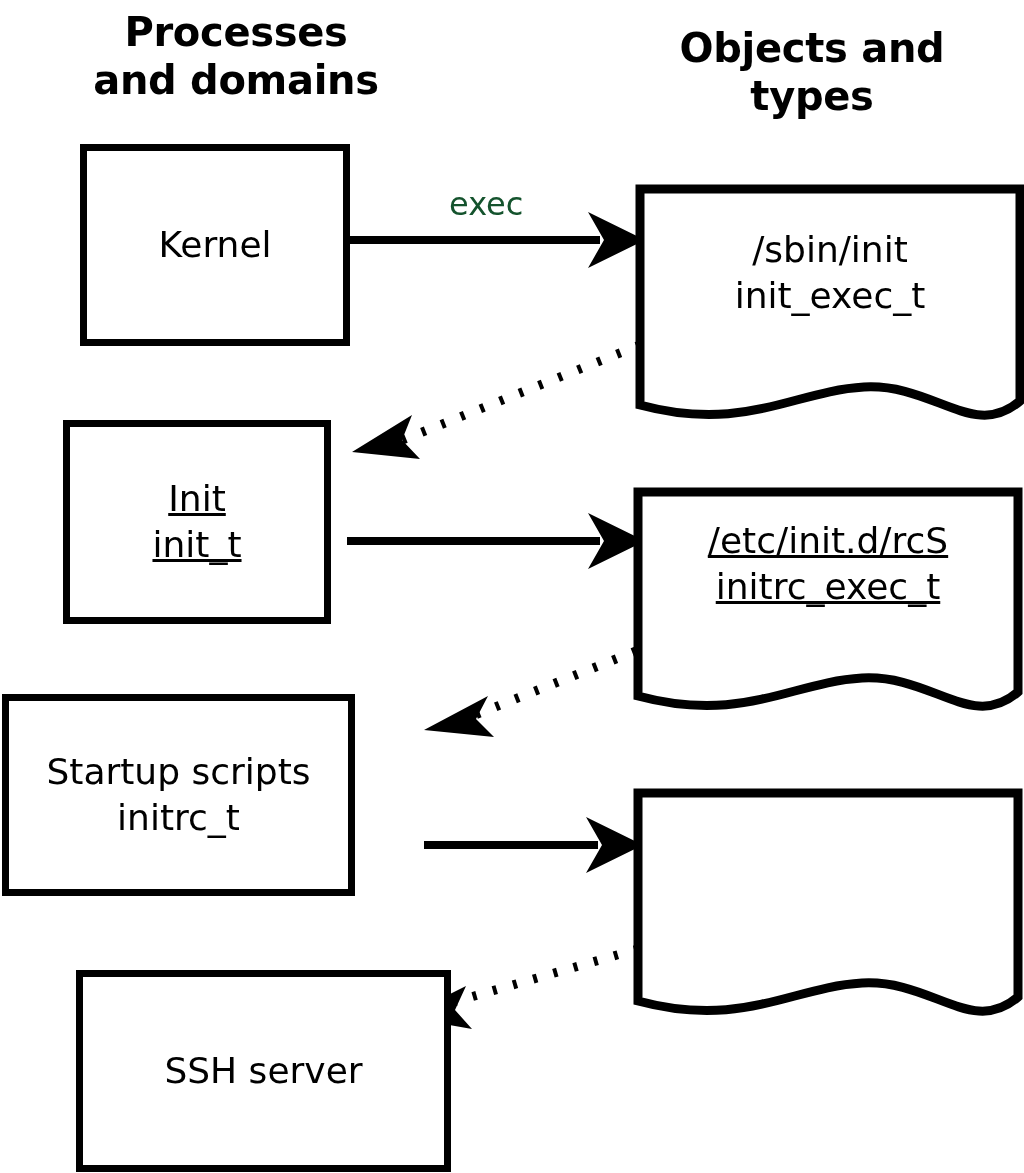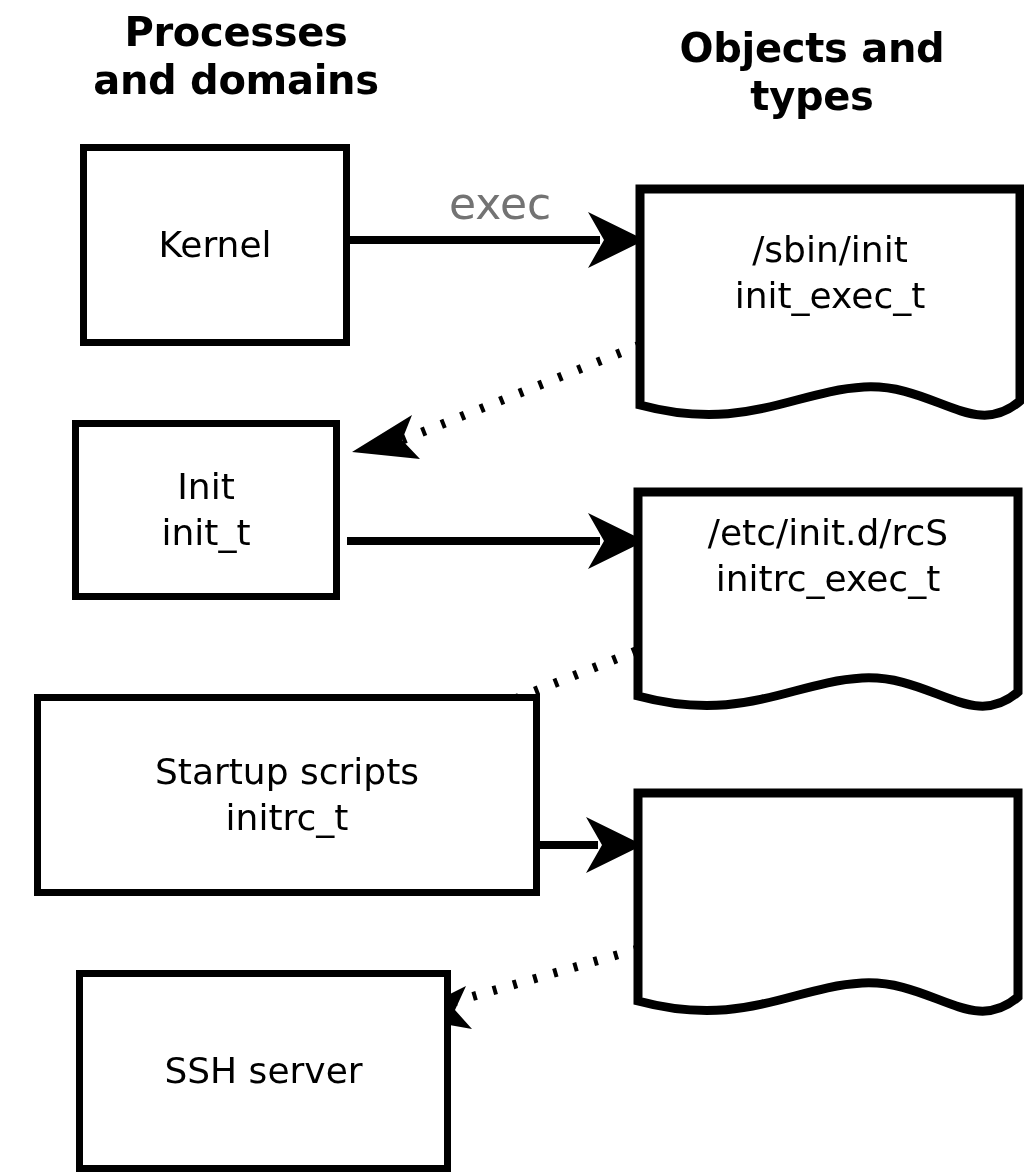--- a/index.html
+++ b/index.html
@@ -81,23 +81,23 @@
   .edge-layer {
     position: absolute;
     left: 0;
     top: 0;
     width: 1024px;
     height: 1173px;
     z-index: 2;
   }
   .edge-label {
     position: absolute;
-    font-size: 44px;
+    font-size: 32px;
     line-height: 40px;
-    color: #737373;
+    color: #14532d;
     z-index: 6;
     white-space: nowrap;
     text-align: right;
   }
 </style>
 </head>
 <body>
 
 <div id="canvas">
 
@@ -145,26 +145,26 @@
       <polygon points="404,1017 466,986 455,1010 472,1029" fill="#000000"></polygon>
     </g>
   </svg>
 
   <div class="edge-label" style="left:449px; top:184px;">exec</div>
 
   <div class="proc-box" style="left:80px; top:144px; width:270px; height:202px;">
     <div class="line">Kernel</div>
   </div>
 
-  <div class="proc-box" style="left:72px; top:420px; width:268px; height:180px;">
+  <div class="proc-box" style="left:63px; top:420px; width:268px; height:204px;text-decoration:underline;">
     <div class="line">Init</div>
     <div class="line">init_t</div>
   </div>
 
-  <div class="proc-box" style="left:2px; top:694px; width:506px; height:202px;margin-left:32px;">
+  <div class="proc-box" style="left:2px; top:694px; width:353px; height:202px;">
     <div class="line">Startup scripts</div>
     <div class="line">initrc_t</div>
   </div>
 
   <div class="proc-box" style="left:28px; top:970px; width:375px; height:202px;margin-left:48px;">
     <div class="line">SSH server</div>
   </div>
 
   <div class="doc-shape" style="left:634px; top:183px; width:392px; height:255px;">
     <svg width="392" height="255" viewBox="0 0 392 255">
@@ -173,21 +173,21 @@
     <div class="doc-label" style="top:44px;">
       <div class="line">/sbin/init</div>
       <div class="line">init_exec_t</div>
     </div>
   </div>
 
   <div class="doc-shape" style="left:632px; top:486px; width:392px; height:242px;">
     <svg width="392" height="242" viewBox="0 0 392 242">
       <path d="M 6 6 L 386 6 L 386 206 C 340 246 300 188 230 192 C 160 196 110 238 6 210 Z" fill="#ffffff" stroke="#000000" stroke-width="9" stroke-linejoin="miter"></path>
     </svg>
-    <div class="doc-label" style="top:24px;">
+    <div class="doc-label" style="top:32px;text-decoration:underline;">
       <div class="line">/etc/init.d/rcS</div>
       <div class="line">initrc_exec_t</div>
     </div>
   </div>
 
   <div class="doc-shape" style="left:632px; top:787px; width:392px; height:247px;">
     <svg width="392" height="247" viewBox="0 0 392 247">
       <path d="M 6 6 L 386 6 L 386 210 C 340 250 300 192 230 196 C 160 200 110 242 6 214 Z" fill="#ffffff" stroke="#000000" stroke-width="9" stroke-linejoin="miter"></path>
     </svg>
   </div>

